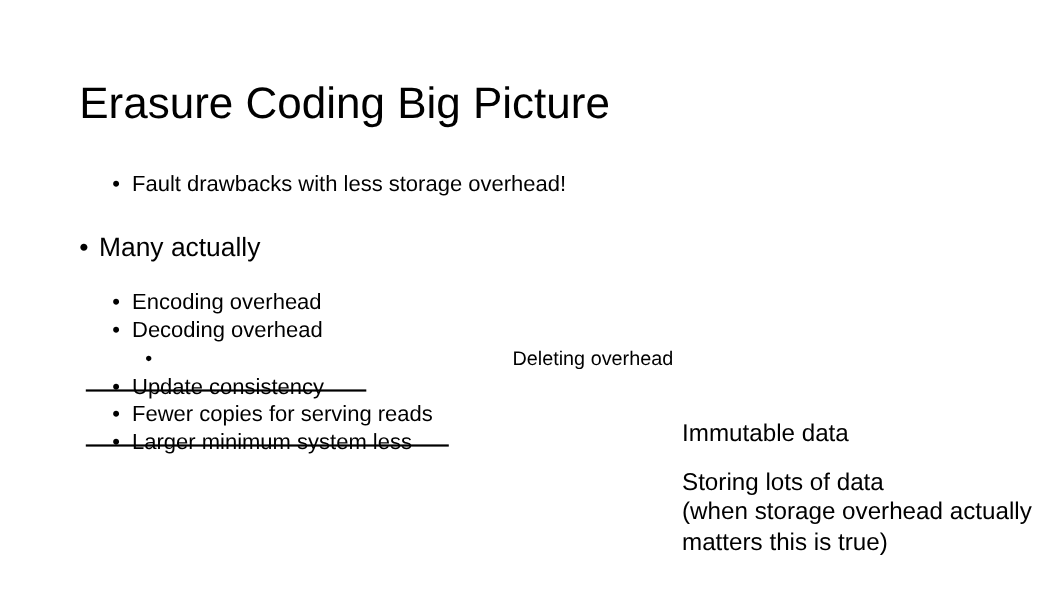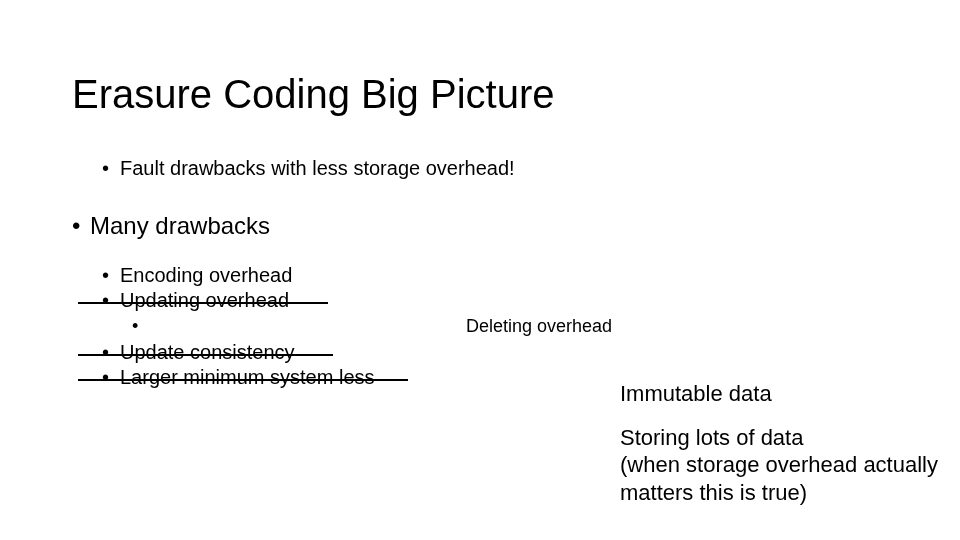--- a/index.html
+++ b/index.html
@@ -99,47 +99,47 @@
 <div class="slide">
 
   <div class="title">Erasure Coding Big Picture</div>
 
   <div class="body">
 
     <div class="lvl2">Fault drawbacks with less storage overhead!</div>
 
     <div class="gap-med"></div>
 
-    <div class="lvl1">Many drawbacks</div>
+    <div class="lvl1">Many actually</div>
 
     <div class="gap-small"></div>
 
     <div class="lvl2">
       <span>Encoding overhead</span>
     </div>
 
+    <div class="lvl2">
+      <span>Decoding overhead</span>
+    </div>
 
-    <div class="lvl2">
-      <span class="strike">
-        <span>Updating overhead</span>
-        <span class="strike-line" style="width:250px"></span>
-      </span>
-    </div>
 
     <div class="lvl3">
       <span>Deleting overhead</span>
     </div>
 
     <div class="lvl2">
       <span class="strike">
         <span>Update consistency</span>
         <span class="strike-line" style="width:255px"></span>
       </span>
     </div>
 
+    <div class="lvl2">
+      <span>Fewer copies for serving reads</span>
+    </div>
 
     <div class="lvl2">
       <span class="strike">
         <span>Larger minimum system less</span>
         <span class="strike-line" style="width:330px"></span>
       </span>
     </div>
 
   </div>
 

